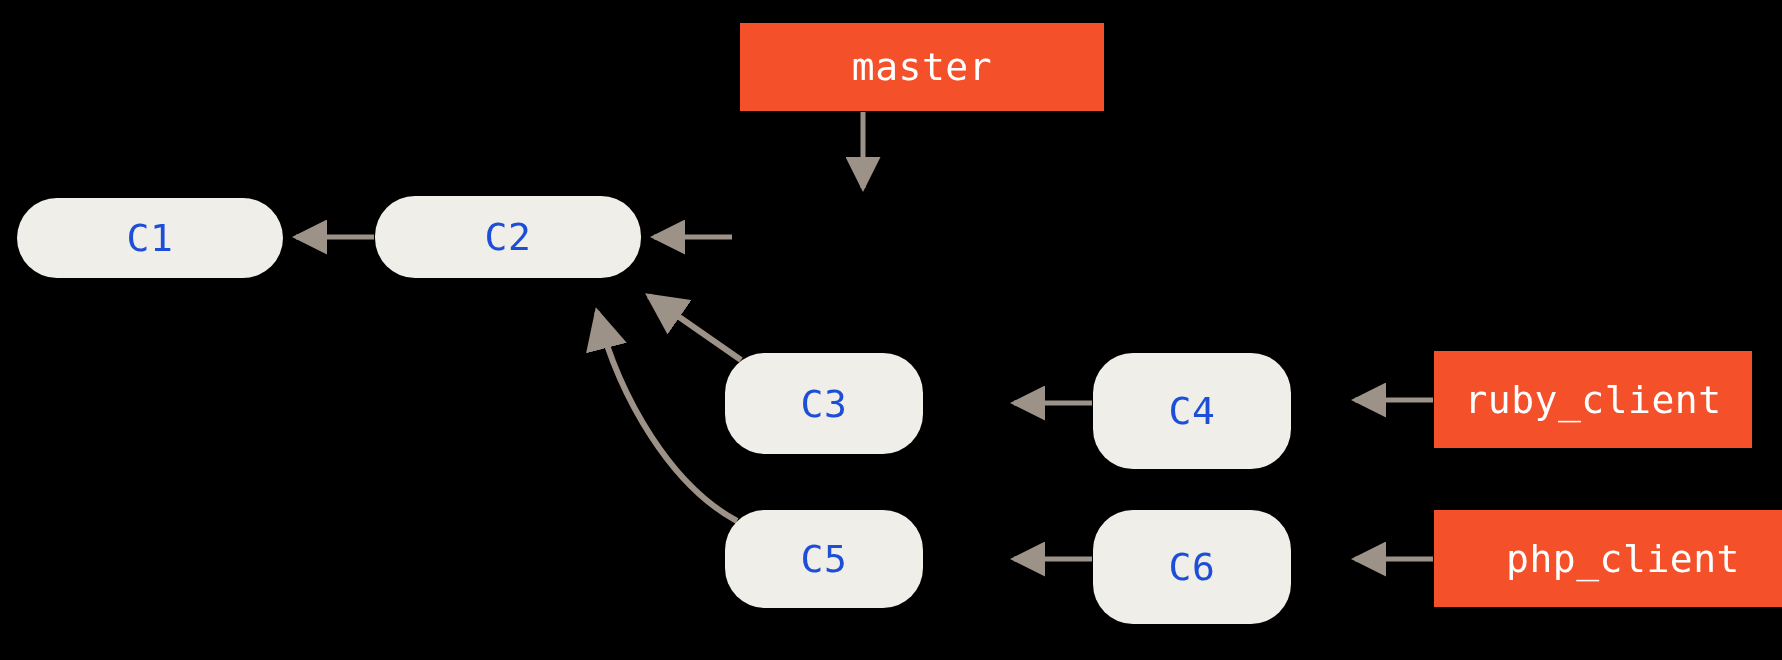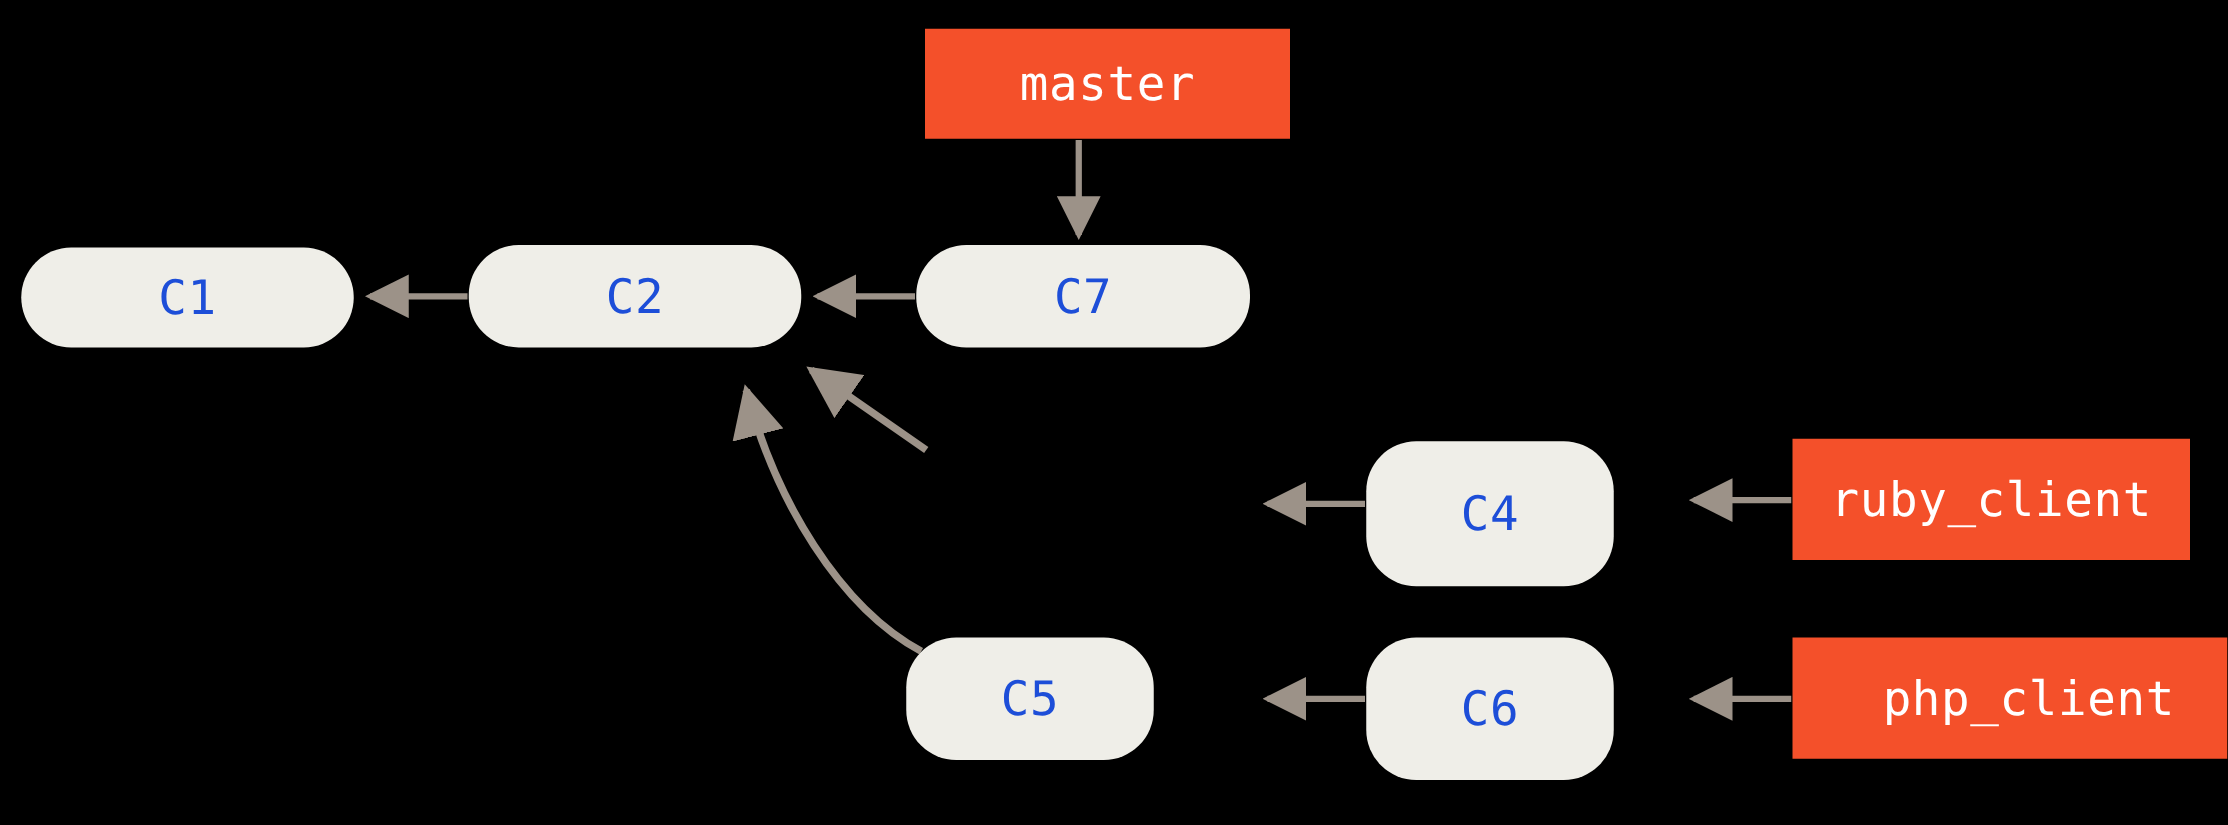--- a/index.html
+++ b/index.html
@@ -89,38 +89,38 @@
   </svg>
 
   <div class="node commit" style="left:17px; top:198px; width:266px; height:80px;">
     <span class="node-label">C1</span>
   </div>
 
   <div class="node commit" style="left:375px; top:196px; width:266px; height:82px;">
     <span class="node-label">C2</span>
   </div>
 
-  <div class="node commit" style="left:733px; top:196px; width:267px; height:82px;">
-    <span class="node-label">C7</span>
+
+  <div class="node commit" style="left:725px; top:353px; width:198px; height:101px;">
+    <span class="node-label">C3</span>
   </div>
-
 
   <div class="node commit" style="left:1093px; top:353px; width:198px; height:116px;text-align:center;">
     <span class="node-label">C4</span>
   </div>
 
   <div class="node commit" style="left:725px; top:510px; width:198px; height:98px;">
     <span class="node-label">C5</span>
   </div>
 
   <div class="node commit" style="left:1093px; top:510px; width:198px; height:114px;">
     <span class="node-label">C6</span>
   </div>
 
-  <div class="node branch" style="left:740px; top:23px; width:292px; height:88px;">
+  <div class="node branch" style="left:740px; top:23px; width:364px; height:88px;">
     <span class="node-label">master</span>
   </div>
 
   <div class="node branch" style="left:1434px; top:351px; width:318px; height:97px;">
     <span class="node-label">ruby_client</span>
   </div>
 
   <div class="node branch" style="left:1434px; top:510px; width:378px; height:97px;">
     <span class="node-label">php_client</span>
   </div>

